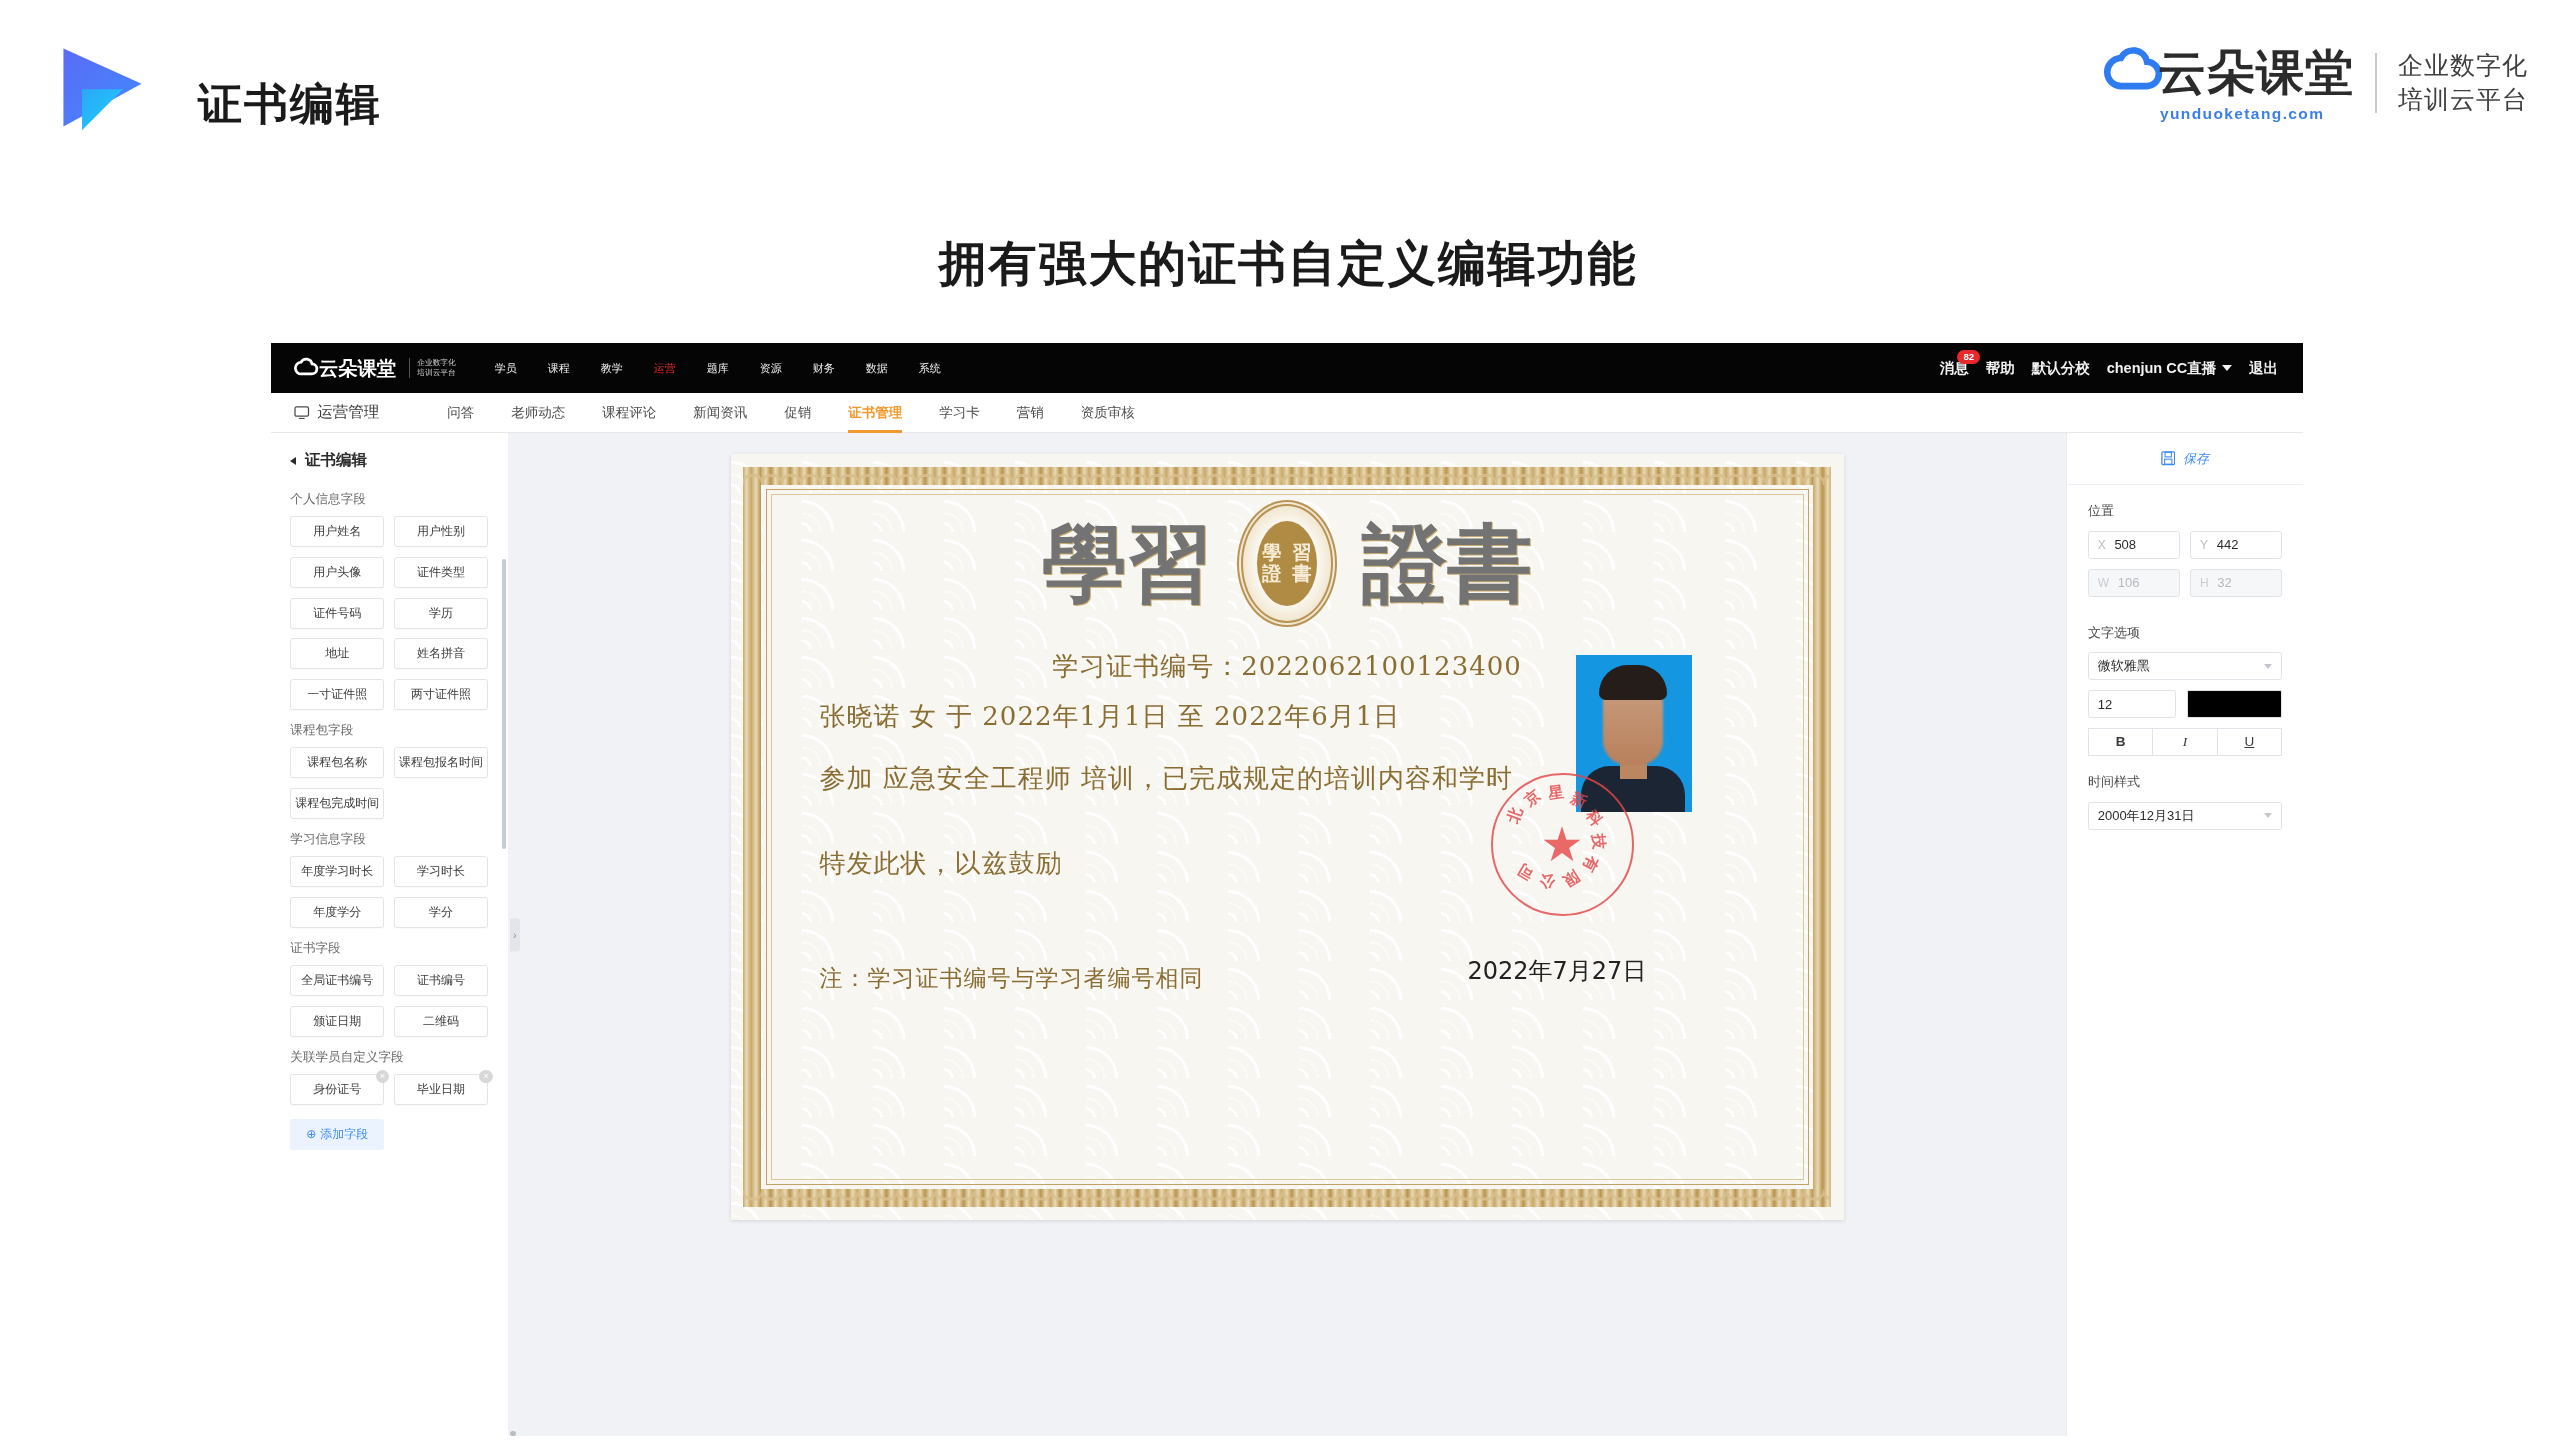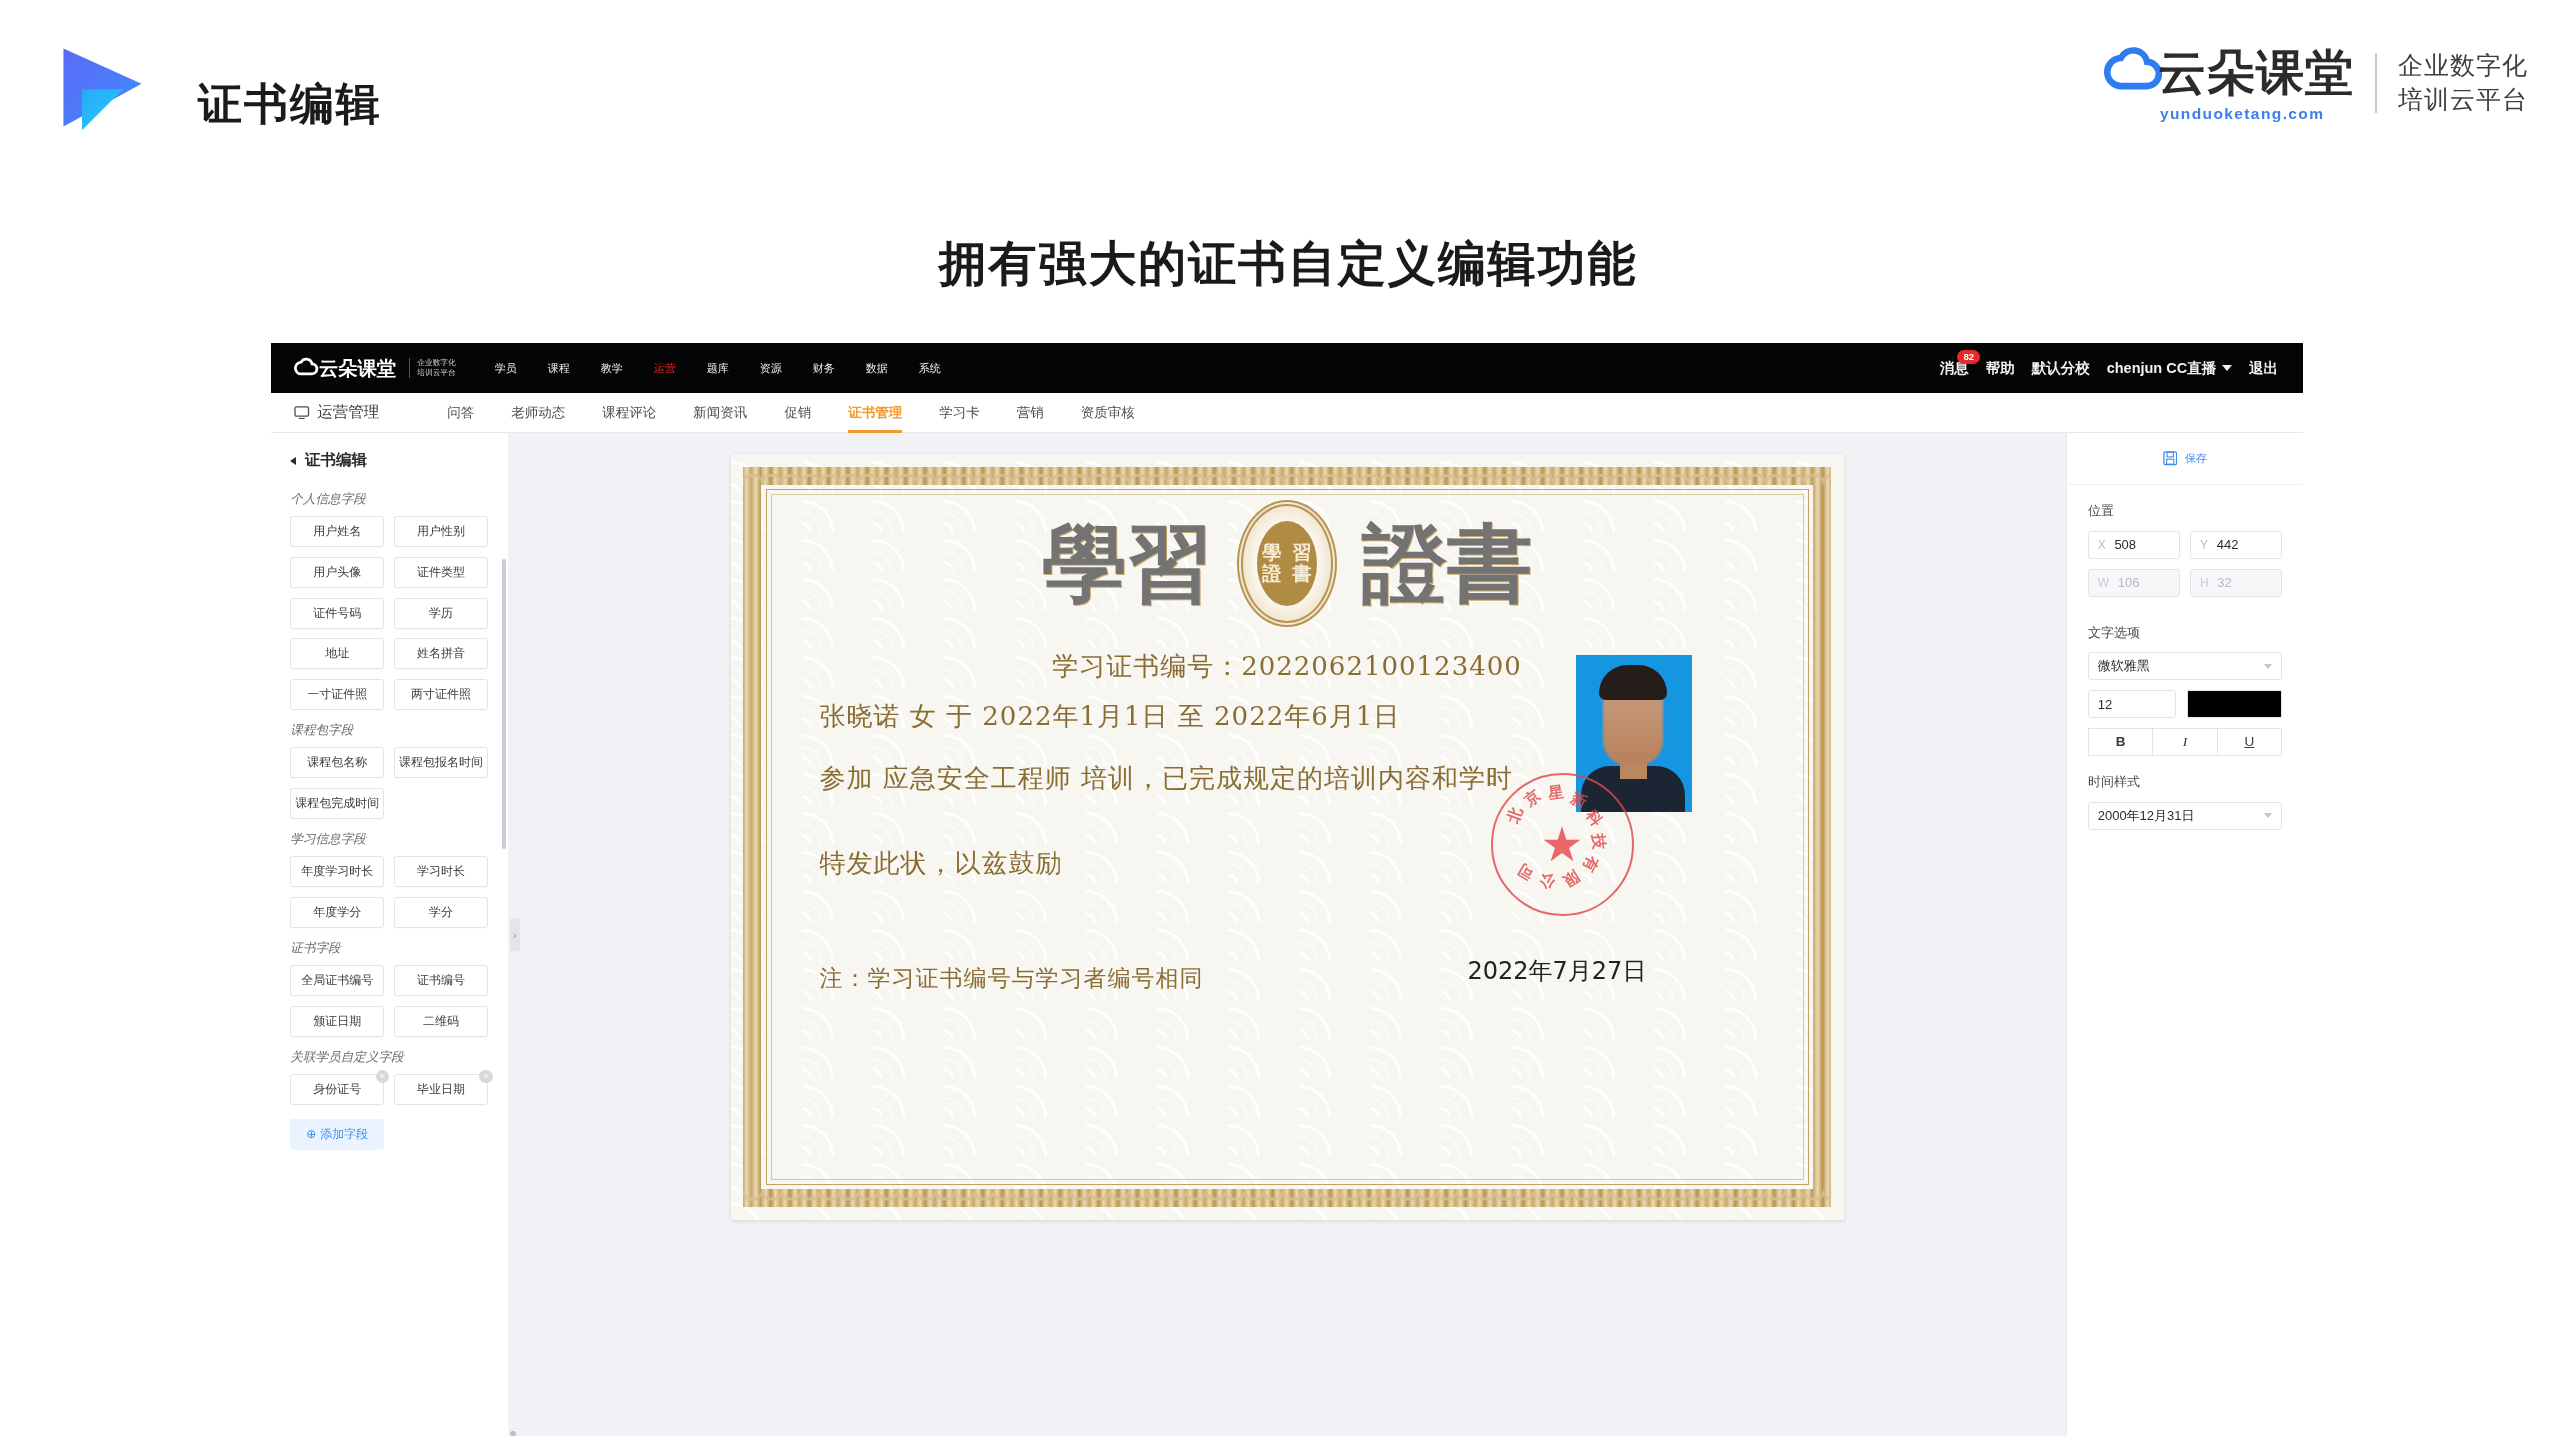--- a/index.html
+++ b/index.html
@@ -128,21 +128,21 @@
   }
   .sb-head {
     display: flex; align-items: center; gap: 8.7px; padding: 0 19.3px;
     font-size: 15.5px; font-weight: 700; color: #2b2b2b; margin-bottom: 19.3px;
   }
   .chev-l {
     width: 0; height: 0; border-top: 4.8px solid transparent;
     border-bottom: 4.8px solid transparent; border-right: 6.8px solid #2b2b2b;
   }
   .sb-group-title {
-    font-size: 12.6px; color: #6b6b6b; padding: 0 19.3px; margin: 11.6px 0 8.7px 0; font-style: italic;
+    font-size: 12.6px; color: #6b6b6b; padding: 0 19.3px; margin: 11.6px 0 8.7px 0;
   }
   .sb-grid {
     display: flex; flex-wrap: wrap; gap: 9.7px; padding: 0 19.3px;
   }
   .field-btn {
     width: 94px; height: 31px; border: 1px solid #e2e4e8; border-radius: 2.9px;
     background: #fff; color: #3c3c3c; font-size: 12px;
     display: flex; align-items: center; justify-content: center;
     cursor: pointer; white-space: nowrap; position: relative;
     box-shadow: 0 1px 1px rgba(0,0,0,0.02);
@@ -319,22 +319,23 @@
     margin-left: 1.9px; border-radius: 2.9px;
   }
 
   
   .rpanel {
     width: 237px; flex: none; background: #ffffff; position: relative;
     border-left: 1px solid #eaecef;
   }
   .rp-save {
     height: 52px; display: flex; align-items: center; justify-content: center;
-    gap: 7.7px; color: #3d8bf2; font-size: 11px; cursor: pointer;
+    gap: 7.7px; color: #3d8bf2; font-size: 13px; cursor: pointer;
     border-bottom: 1px solid #eff1f4;
+    font-style: italic;
   }
   .save-ico { width: 14.5px; height: 14.5px; }
   .rp-sect { padding: 17.4px 21px 0 21px; }
   .rp-label {
     font-size: 13px; color: #4a4a4a; margin-bottom: 10.6px;
   }
   .rp-row { display: flex; gap: 10.6px; margin-bottom: 9.7px; }
   .rp-input {
     flex: 1; height: 28px; border: 1px solid #e0e3e8; border-radius: 2.9px;
     display: flex; align-items: center; padding: 0 8.7px; gap: 8.7px;

